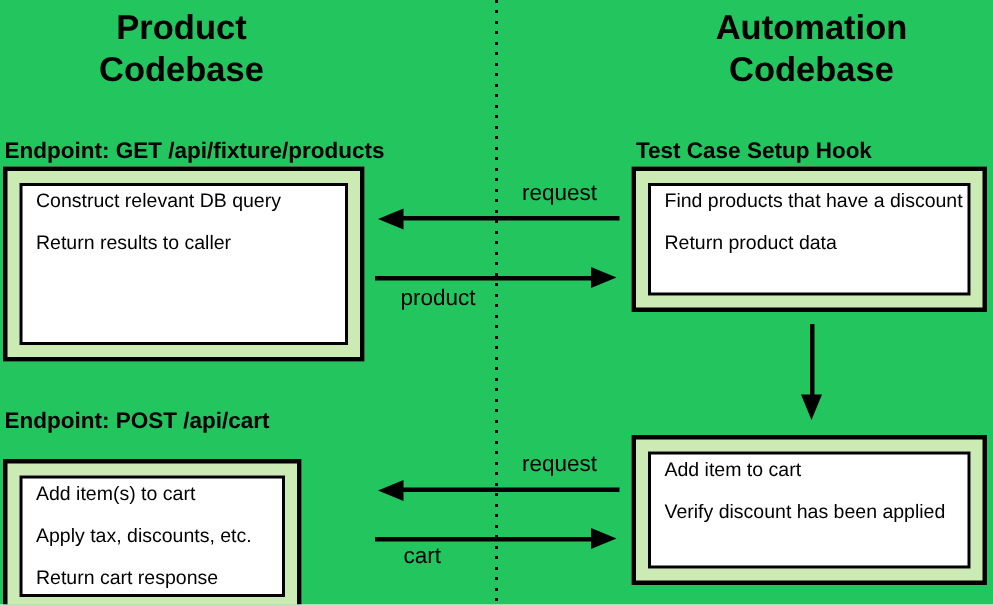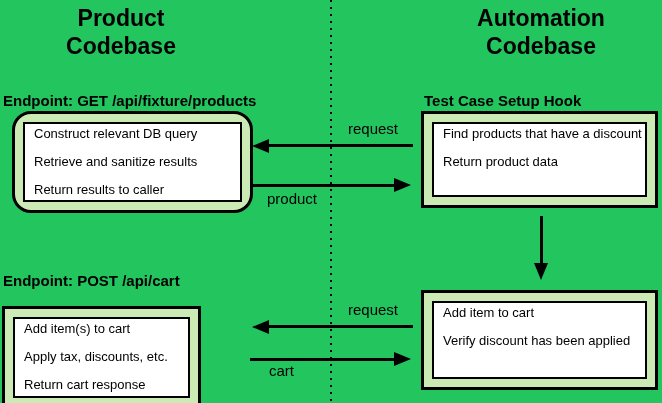--- a/index.html
+++ b/index.html
@@ -25,21 +25,21 @@
     position:absolute; box-sizing:border-box;
     background:var(--green); border:3px solid var(--ink);
   }
   .inner {
     position:absolute; box-sizing:border-box; left:8px; top:8px; right:8px; bottom:8px;
     background:#ffffff; border:2px solid var(--ink); padding:0 0 0 9px; overflow:hidden;
   }
   .step { font-size:13px; line-height:28px; white-space:nowrap; }
   .step:first-child { margin-top:-4px; }
   .g0-label { left:3px;   top:92px;  }
-  .g0-box   { left:12px;   top:111px; width:241px; height:102px;border-radius:19px; }
+  .g0-box   { left:2px;   top:111px; width:241px; height:130px; }
   .g1-label { left:424px; top:92px;  }
   .g1-box   { left:421px; top:111px; width:237px; height:97px;  }
   .g2-label { left:3px;   top:272px; }
   .g2-box   { left:2px;   top:306px; width:199px; height:103px; }
   .g3-label { left:423px; top:272px; }
   .g3-box   { left:421px; top:290px; width:237px; height:100px; }
   .hline { position:absolute; height:3px; background:var(--ink); }
   .vline { position:absolute; width:3px;  background:var(--ink); }
   .tri   { position:absolute; width:0; height:0; }
   .tri-left  { border-top:7px solid transparent; border-bottom:7px solid transparent; border-right:17px solid var(--ink); }
@@ -54,21 +54,20 @@
 
   <div class="divider"></div>
 
   <div class="col-title title-left">Product Codebase</div>
   <div class="col-title title-right">Automation Codebase</div>
 
   <div class="box-label g0-label">Endpoint: GET /api/fixture/products</div>
   <div class="outer g0-box">
     <div class="inner">
       <div class="step">Construct relevant DB query</div>
-      <div class="step">Retrieve and sanitize results</div>
       <div class="step">Return results to caller</div>
     </div>
   </div>
 
   <div class="box-label g1-label">Test Case Setup Hook</div>
   <div class="outer g1-box">
     <div class="inner">
       <div class="step">Find products that have a discount</div>
       <div class="step">Return product data</div>
     </div>

